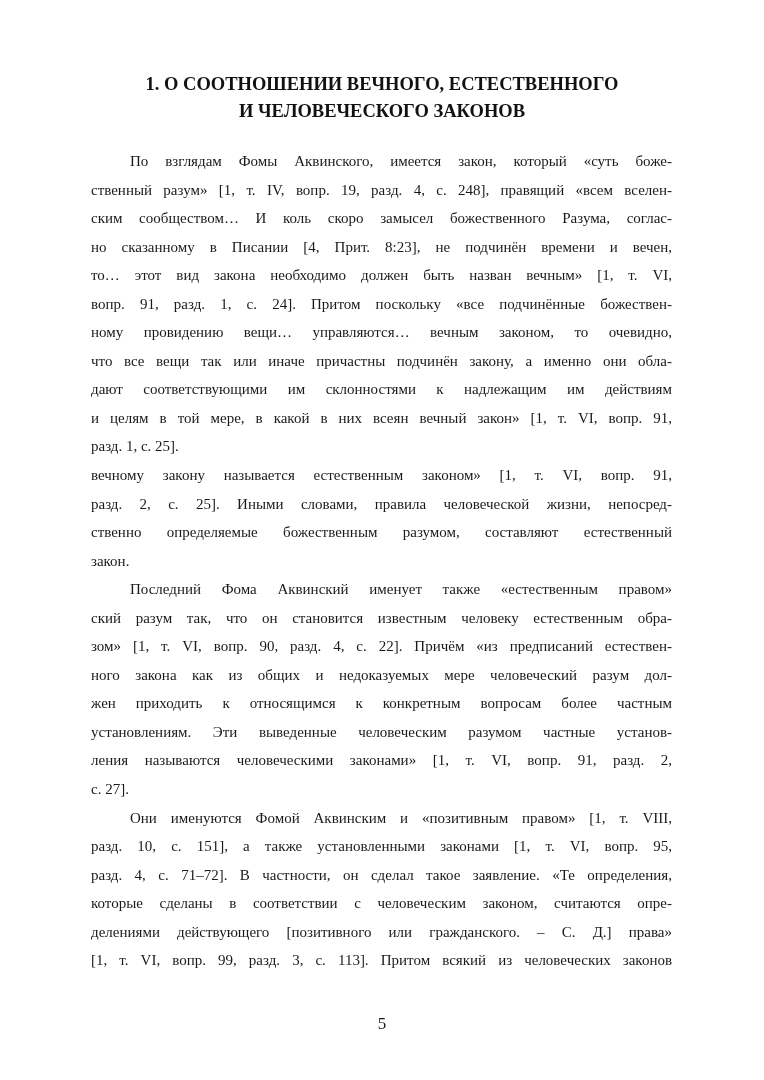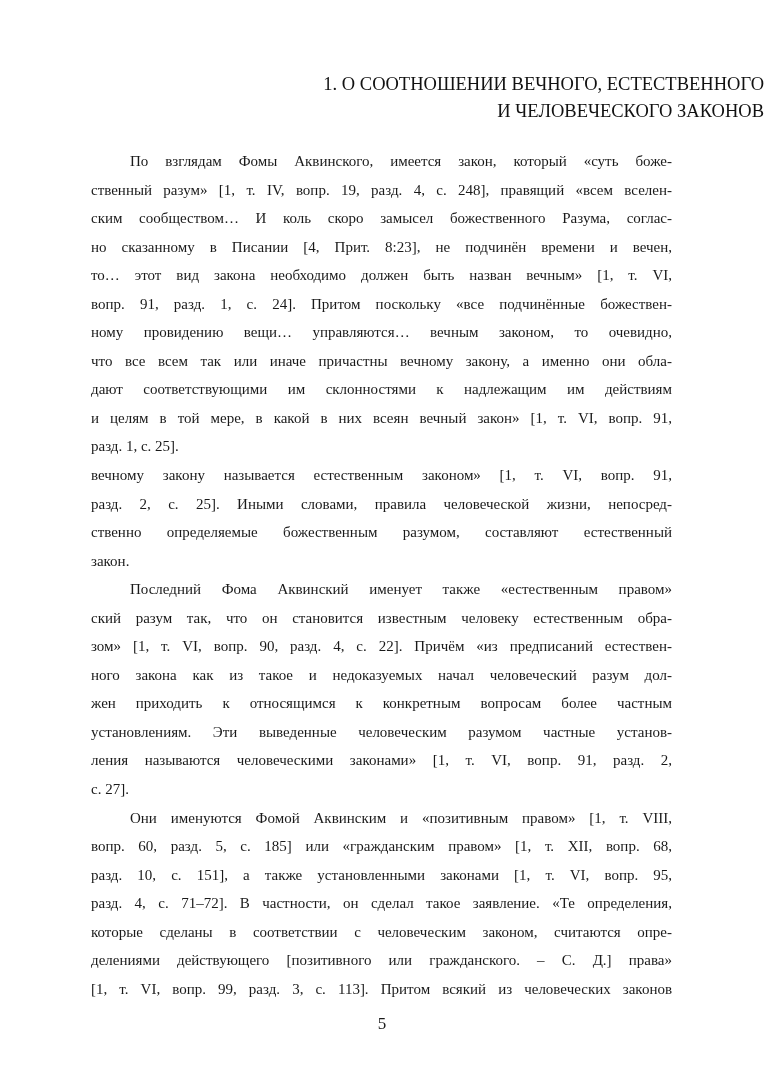--- a/index.html
+++ b/index.html
@@ -3,22 +3,22 @@
 <meta charset="utf-8">
 <style>
   html, body { margin: 0; padding: 0; background: #ffffff; }
   body {
     width: 764px; height: 1080px; position: relative; overflow: hidden;
     font-family: "Liberation Serif", "DejaVu Serif", serif;
     color: #1a1a1a;
   }
   .page { position: absolute; left: 0; top: 0; width: 764px; height: 1080px; }
   .heading {
-    position: absolute; left: 0; width: 764px; text-align: right;
-    font-weight: normal; font-size: 18.5px; line-height: 27px; top: 71px;
+    position: absolute; left: 0; width: 764px; text-align: center;
+    font-weight: bold; font-size: 18.5px; line-height: 27px; top: 71px;
     color: #111;
   }
   .heading .hl { display: block; }
   .body {
     position: absolute; left: 91px; width: 581px; top: 147px;
     font-size: 15px; line-height: 28.55px;
   }
   .ln {
     display: block; white-space: nowrap;
     text-align: justify; text-align-last: justify;
@@ -43,41 +43,40 @@
 
   <div class="body">
 
     <span class="ln ind">По взглядам Фомы Аквинского, имеется закон, который «суть боже-</span>
     <span class="ln">ственный разум» [1, т. IV, вопр. 19, разд. 4, с. 248], правящий «всем вселен-</span>
     <span class="ln">ским сообществом… И коль скоро замысел божественного Разума, соглас-</span>
     <span class="ln">но сказанному в Писании [4, Прит. 8:23], не подчинён времени и вечен,</span>
     <span class="ln">то… этот вид закона необходимо должен быть назван вечным» [1, т. VI,</span>
     <span class="ln">вопр. 91, разд. 1, с. 24]. Притом поскольку «все подчинённые божествен-</span>
     <span class="ln">ному провидению вещи… управляются… вечным законом, то очевидно,</span>
-    <span class="ln">что все всем так или иначе причастны вечному закону, а именно они обла-</span>
+    <span class="ln">что все вещи так или иначе причастны подчинён закону, а именно они обла-</span>
     <span class="ln">дают соответствующими им склонностями к надлежащим им действиям</span>
     <span class="ln">и целям в той мере, в какой в них всеян вечный закон» [1, т. VI, вопр. 91,</span>
     <span class="ln last">разд. 1, с. 25].</span>
 
     <span class="ln">вечному закону называется естественным законом» [1, т. VI, вопр. 91,</span>
     <span class="ln">разд. 2, с. 25]. Иными словами, правила человеческой жизни, непосред-</span>
     <span class="ln">ственно определяемые божественным разумом, составляют естественный</span>
     <span class="ln last">закон.</span>
 
     <span class="ln ind">Последний Фома Аквинский именует также «естественным правом»</span>
     <span class="ln">ский разум так, что он становится известным человеку естественным обра-</span>
     <span class="ln">зом» [1, т. VI, вопр. 90, разд. 4, с. 22]. Причём «из предписаний естествен-</span>
-    <span class="ln">ного закона как из такое и недоказуемых начал человеческий разум дол-</span>
+    <span class="ln">ного закона как из общих и недоказуемых мере человеческий разум дол-</span>
     <span class="ln">жен приходить к относящимся к конкретным вопросам более частным</span>
     <span class="ln">установлениям. Эти выведенные человеческим разумом частные установ-</span>
     <span class="ln">ления называются человеческими законами» [1, т. VI, вопр. 91, разд. 2,</span>
     <span class="ln last">с. 27].</span>
 
     <span class="ln ind">Они именуются Фомой Аквинским и «позитивным правом» [1, т. VIII,</span>
-    <span class="ln">вопр. 60, разд. 5, с. 185] или «гражданским правом» [1, т. XII, вопр. 68,</span>
     <span class="ln">разд. 10, с. 151], а также установленными законами [1, т. VI, вопр. 95,</span>
     <span class="ln">разд. 4, с. 71–72]. В частности, он сделал такое заявление. «Те определения,</span>
     <span class="ln">которые сделаны в соответствии с человеческим законом, считаются опре-</span>
     <span class="ln">делениями действующего [позитивного или гражданского. – С. Д.] права»</span>
     <span class="ln">[1, т. VI, вопр. 99, разд. 3, с. 113]. Притом всякий из человеческих законов</span>
   </div>
 
   <div class="pagenum">5</div>
 
 </div>

